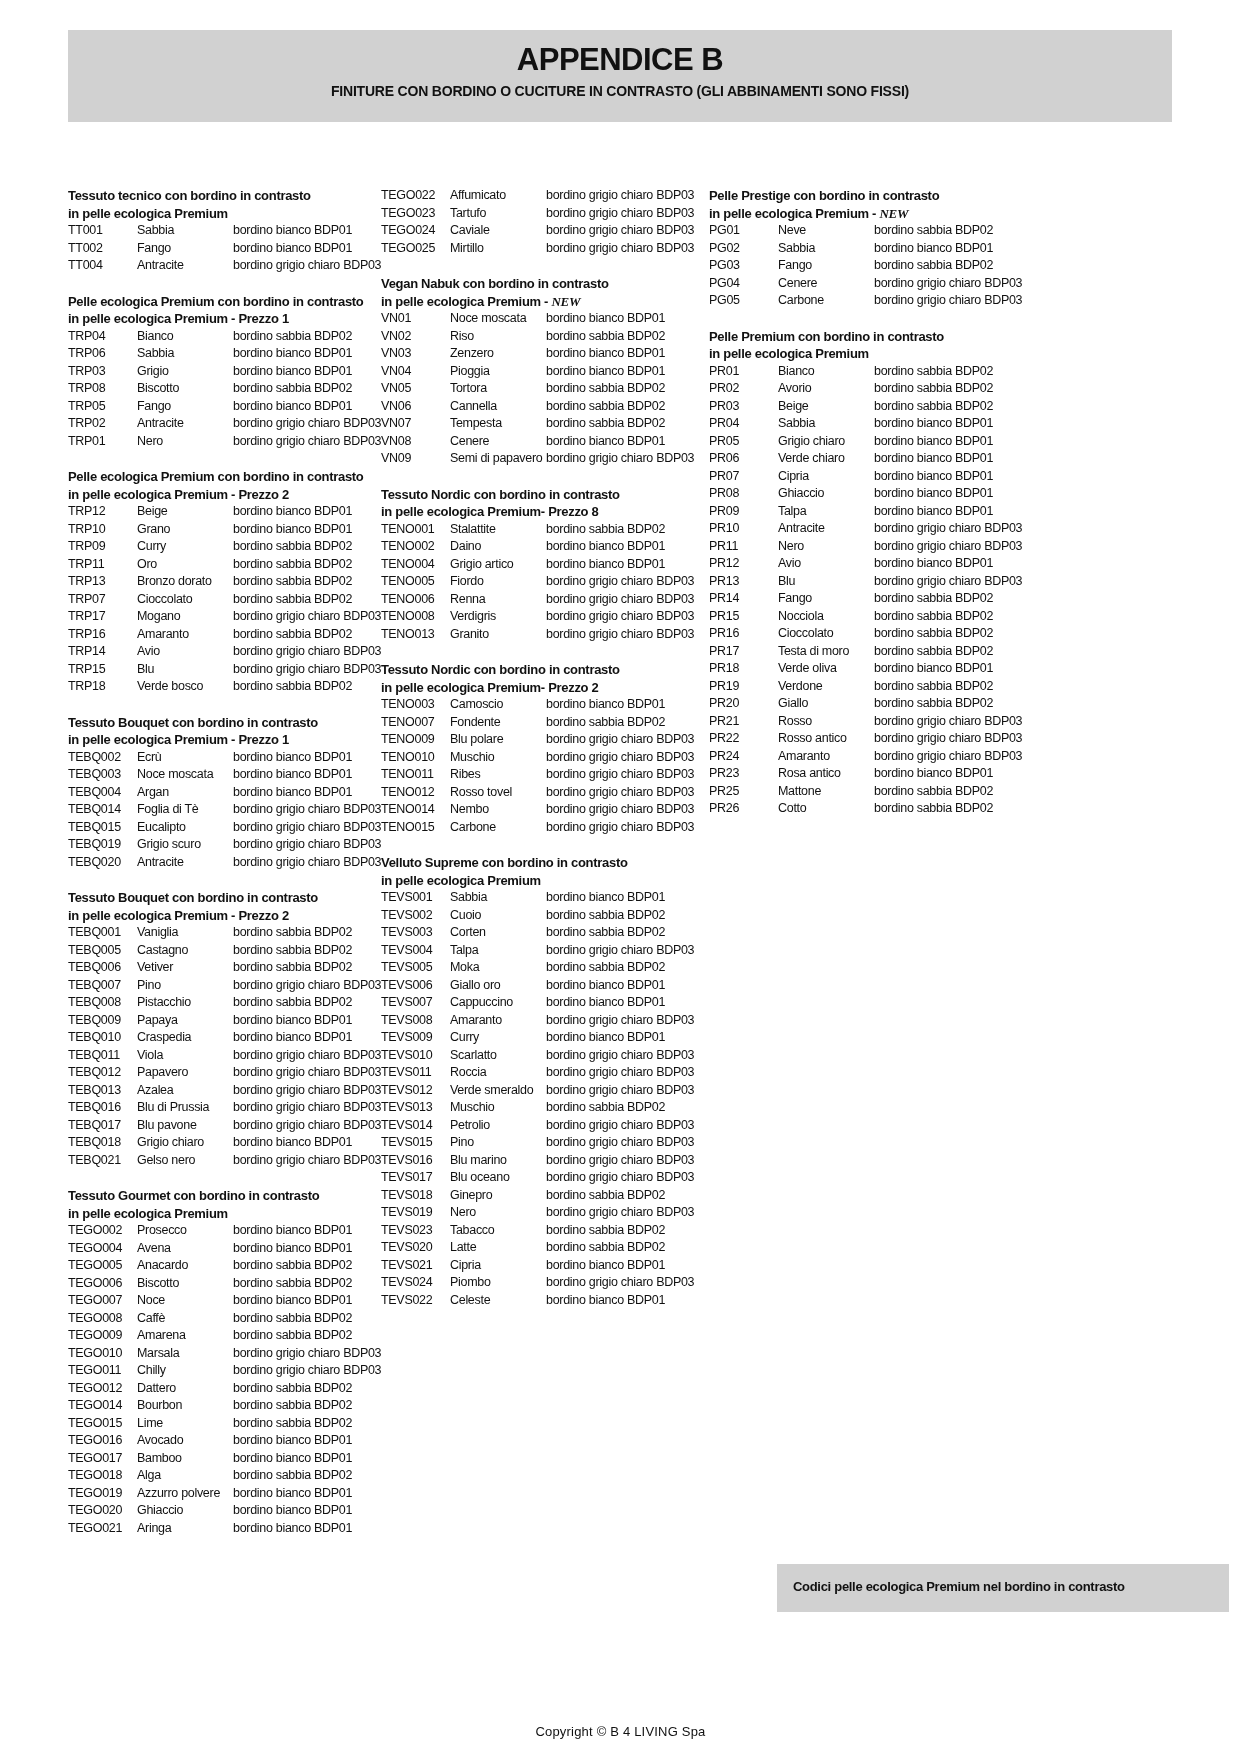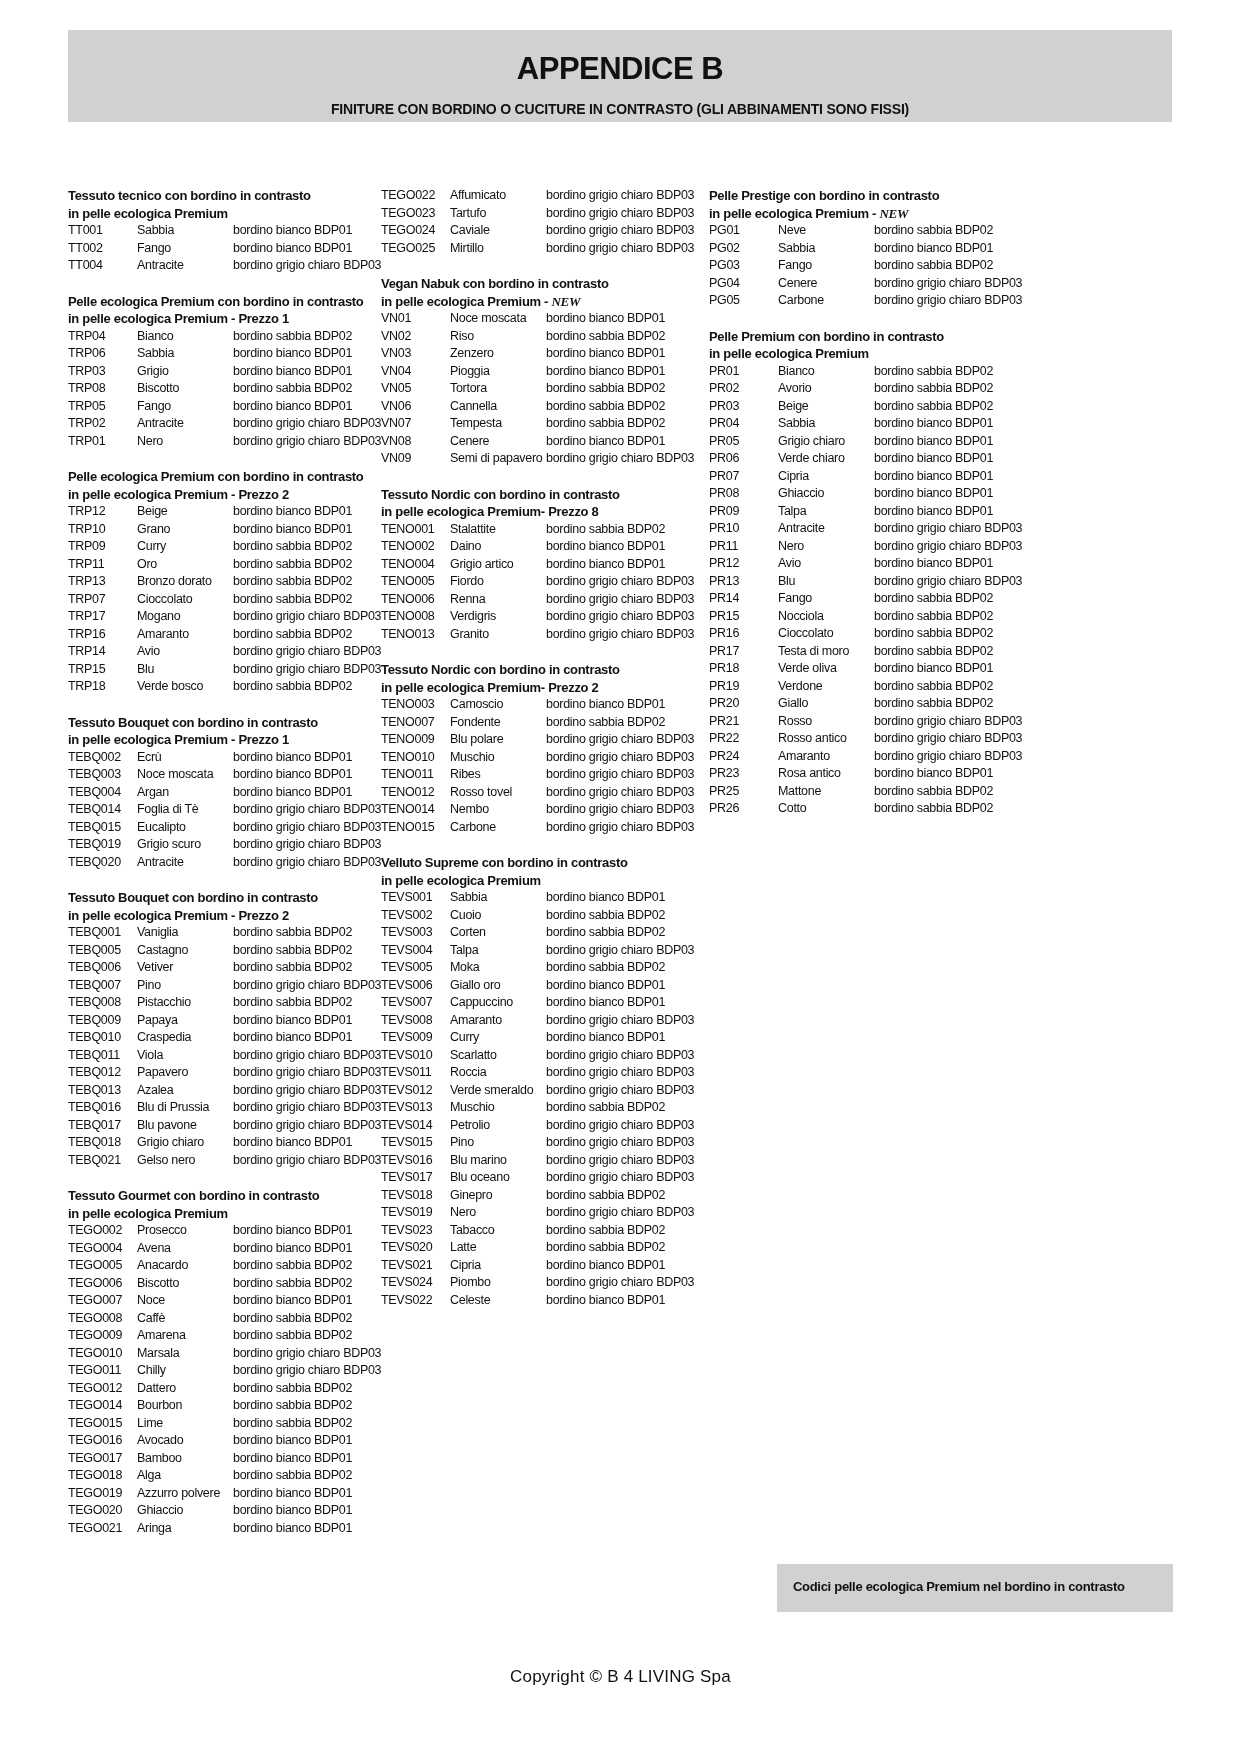--- a/index.html
+++ b/index.html
@@ -10,21 +10,21 @@
     -webkit-font-smoothing:antialiased;
   }
   .page{position:relative;width:1241px;height:1755px;overflow:hidden;background:#fff;}
 
   
   .hdr{
     position:absolute;left:68px;top:30px;width:1104px;height:92px;
     text-align:center;box-sizing:border-box;
   }
   .hdr-title{
-    margin:9px;padding-top:14px;
+    margin:0;padding-top:14px;
     font-size:31px;font-weight:bold;letter-spacing:-0.5px;line-height:32px;
   }
   .hdr-sub{
     margin:0;padding-top:5px;
     font-size:14px;font-weight:bold;letter-spacing:-0.2px;line-height:20px;
   }
 
   
   .col{
     position:absolute;top:168px;
@@ -36,30 +36,30 @@
   .col-2{left:381px;width:332px;}
   .col-3{left:709px;width:433px;}
   .section{margin-top:18px;}
   .section:first-child{margin-top:0;}
   .sec-h{font-weight:bold;font-size:13px;line-height:17.5px;}
   .row{display:grid;grid-template-columns:69px 96px auto;}
   .it{font-style:italic;font-family:Liberation Serif, serif;}
 
   
   .note{
-    position:absolute;left:777px;top:1564px;width:396px;box-sizing:border-box;
+    position:absolute;left:777px;top:1564px;width:452px;box-sizing:border-box;
     padding:12px 16px 14px 16px;
     font-size:12.5px;line-height:21.5px;letter-spacing:-0.3px;white-space:nowrap;
   }
   .note-title{font-weight:bold;font-size:13px;}
 
   
   .footer{
-    position:absolute;left:0;top:1667px;width:100%;
-    text-align:center;font-size:17px;letter-spacing:0.2px;
+    position:absolute;left:0;top:1724px;width:100%;
+    text-align:center;font-size:13px;letter-spacing:0.2px;
   }
 </style>
 </head>
 <body style="color: rgb(17, 17, 17);">
 
 <div class="page">
 
   <div class="hdr" id="banner" style="background: rgb(209, 209, 209);">
     <div class="hdr-title">APPENDICE B</div>
     <div class="hdr-sub">FINITURE CON BORDINO O CUCITURE IN CONTRASTO (GLI ABBINAMENTI SONO FISSI)</div>

